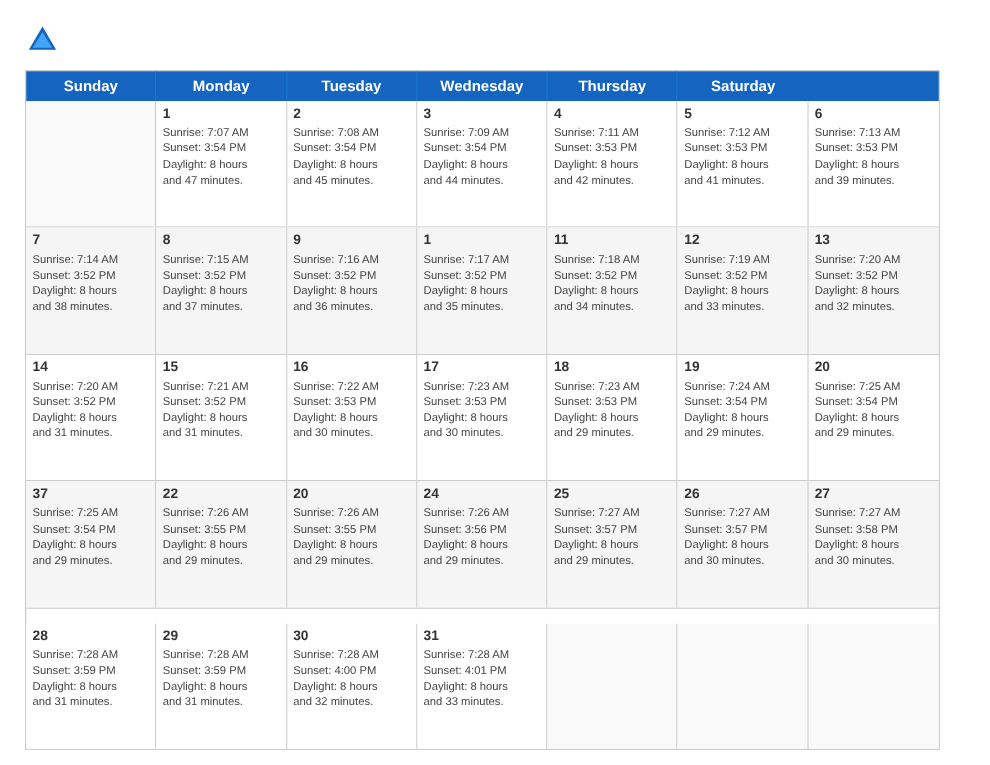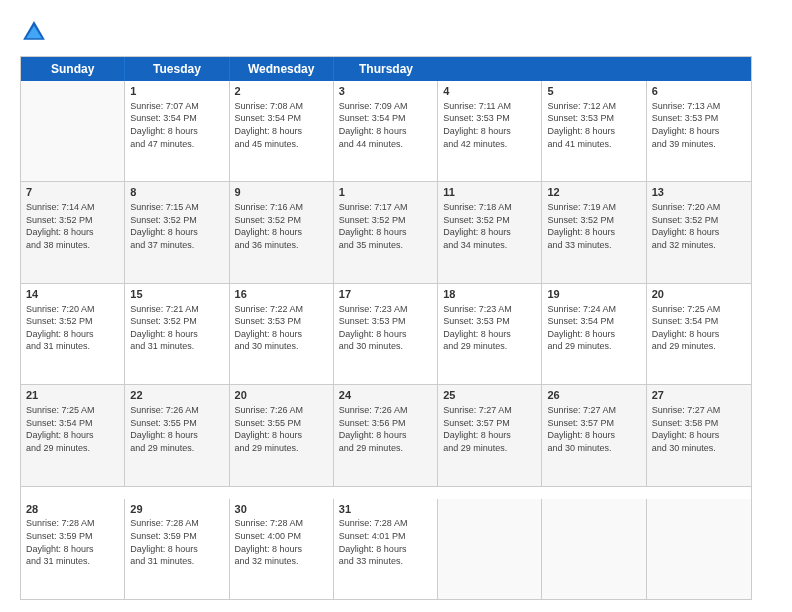--- a/index.html
+++ b/index.html
@@ -127,23 +127,25 @@
     </div>
     <div class="title-block">
       <div class="main-title"></div>
       <div class="subtitle"></div>
     </div>
   </div>
 
   <div class="calendar">
     <div class="cal-header">
     <div class="cal-header-cell">Sunday</div>
+        <div class="cal-header-cell">Monday</div>
         <div class="cal-header-cell">Tuesday</div>
         <div class="cal-header-cell">Wednesday</div>
         <div class="cal-header-cell">Thursday</div>
+        <div class="cal-header-cell">Saturday</div>
       </div>
     <div class="cal-body">
     <div class="cal-row">
           <div class="cal-cell empty"></div>
           <div class="cal-cell">
             <span class="day-num">1</span>
             <div class="info" style="white-space: pre-line;">Sunrise: 7:07 AM
 Sunset: 3:54 PM
 Daylight: 8 hours
 and 47 minutes.</div>
@@ -281,21 +283,21 @@
           <div class="cal-cell">
             <span class="day-num">20</span>
             <div class="info" style="white-space: pre-line;">Sunrise: 7:25 AM
 Sunset: 3:54 PM
 Daylight: 8 hours
 and 29 minutes.</div>
           </div>
         </div>
         <div class="cal-row cal-row-alt">
           <div class="cal-cell">
-            <span class="day-num">21</span>
+            <span class="day-num">37</span>
             <div class="info" style="white-space: pre-line;">Sunrise: 7:25 AM
 Sunset: 3:54 PM
 Daylight: 8 hours
 and 29 minutes.</div>
           </div>
           <div class="cal-cell">
             <span class="day-num">22</span>
             <div class="info" style="white-space: pre-line;">Sunrise: 7:26 AM
 Sunset: 3:55 PM
 Daylight: 8 hours

